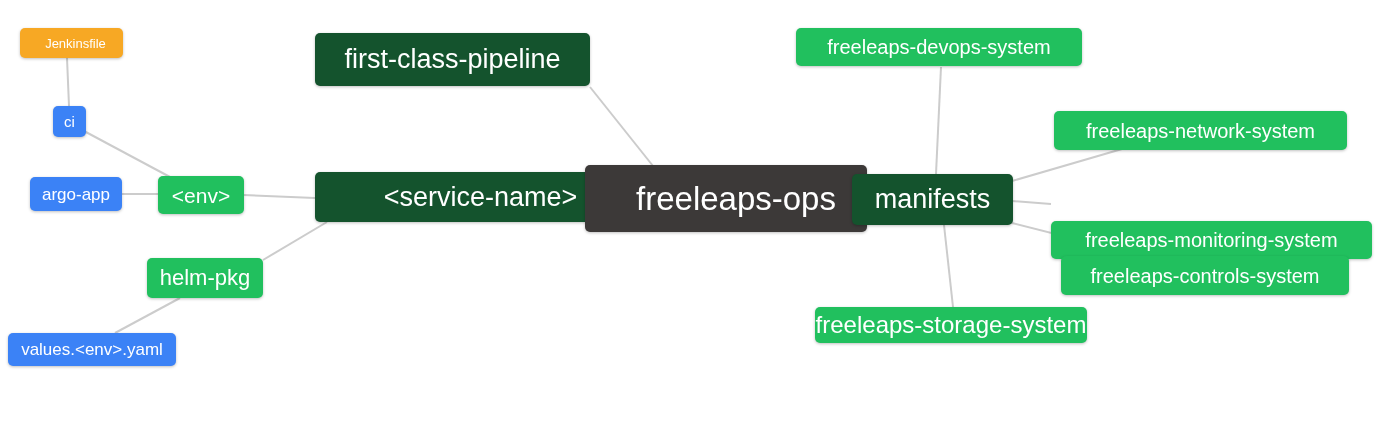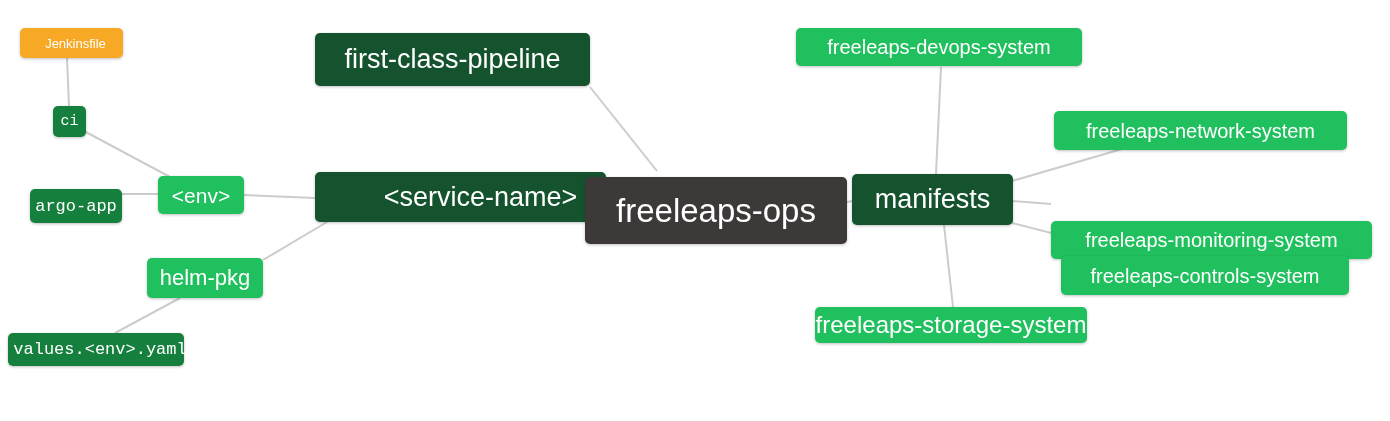--- a/index.html
+++ b/index.html
@@ -31,21 +31,21 @@
     color: #ffffff;
     border-radius: 5px;
     box-shadow: 0 1px 3px rgba(0,0,0,0.25);
     white-space: nowrap;
     cursor: pointer;
     line-height: 1;
   }
   .c-dark   { background: #3c3938; }
   .c-blue   { background: #14532d; }
   .c-green  { background: #21c05e; }
-  .c-red    { background: #15803d; font-family: Liberation Mono, monospace; }
+  .c-red    { background: #3b82f6; }
   .c-orange { background: #f7a824; padding-left: 8px; }
   line { stroke: #cccccc; stroke-width: 2; }
 </style>
 </head>
 <body>
 
 <div id="canvas">
 
   <svg id="edges" width="1390" height="421" viewBox="0 0 1390 421">
     <line x1="67" y1="58" x2="69" y2="106"></line>
@@ -61,33 +61,33 @@
     <line x1="1012" y1="181" x2="1122" y2="149"></line>
     <line x1="1012" y1="201" x2="1051" y2="204"></line>
     <line x1="1012" y1="223" x2="1142" y2="256"></line>
     <line x1="944" y1="225" x2="953" y2="307"></line>
   </svg>
 
   <div class="node c-orange" style="left:20px; top:28px; width:95px; height:30px; font-size:13px;">Jenkinsfile</div>
 
   <div class="node c-red" style="left:53px; top:106px; width:33px; height:31px; font-size:15px;">ci</div>
 
-  <div class="node c-red" style="left:30px; top:177px; width:92px; height:34px; font-size:17px;margin-top:12px;">argo-app</div>
+  <div class="node c-red" style="left:30px; top:177px; width:92px; height:34px; font-size:17px;">argo-app</div>
 
   <div class="node c-green" style="left:158px; top:176px; width:86px; height:38px; font-size:21px;">&lt;env&gt;</div>
 
   <div class="node c-green" style="left:147px; top:258px; width:116px; height:40px; font-size:22px;">helm-pkg</div>
 
-  <div class="node c-red" style="left:8px; top:333px; width:168px; height:33px; font-size:17px;padding-left:8px;">values.&lt;env&gt;.yaml</div>
+  <div class="node c-red" style="left:8px; top:333px; width:168px; height:33px; font-size:17px;">values.&lt;env&gt;.yaml</div>
 
   <div class="node c-blue" style="left:315px; top:33px; width:275px; height:53px; font-size:27px;">first-class-pipeline</div>
 
   <div class="node c-blue" style="left:315px; top:172px; width:251px; height:50px; font-size:27px;padding-left:40px;">&lt;service-name&gt;</div>
 
-  <div class="node c-dark" style="left:585px; top:177px; width:262px; height:67px; font-size:33px;">freeleaps-ops</div>
+  <div class="node c-dark" style="left:585px; top:165px; width:262px; height:67px; font-size:33px;padding-left:20px;">freeleaps-ops</div>
 
   <div class="node c-blue" style="left:852px; top:174px; width:161px; height:51px; font-size:27px;">manifests</div>
 
   <div class="node c-green" style="left:796px; top:28px; width:286px; height:38px; font-size:20px;">freeleaps-devops-system</div>
 
   <div class="node c-green" style="left:1054px; top:111px; width:293px; height:39px; font-size:20px;">freeleaps-network-system</div>
 
   <div class="node c-green" style="left:1051px; top:185px; width:321px; height:38px; font-size:20px;margin-top:36px;">freeleaps-monitoring-system</div>
 
   <div class="node c-green" style="left:1061px; top:256px; width:288px; height:39px; font-size:20px;">freeleaps-controls-system</div>

